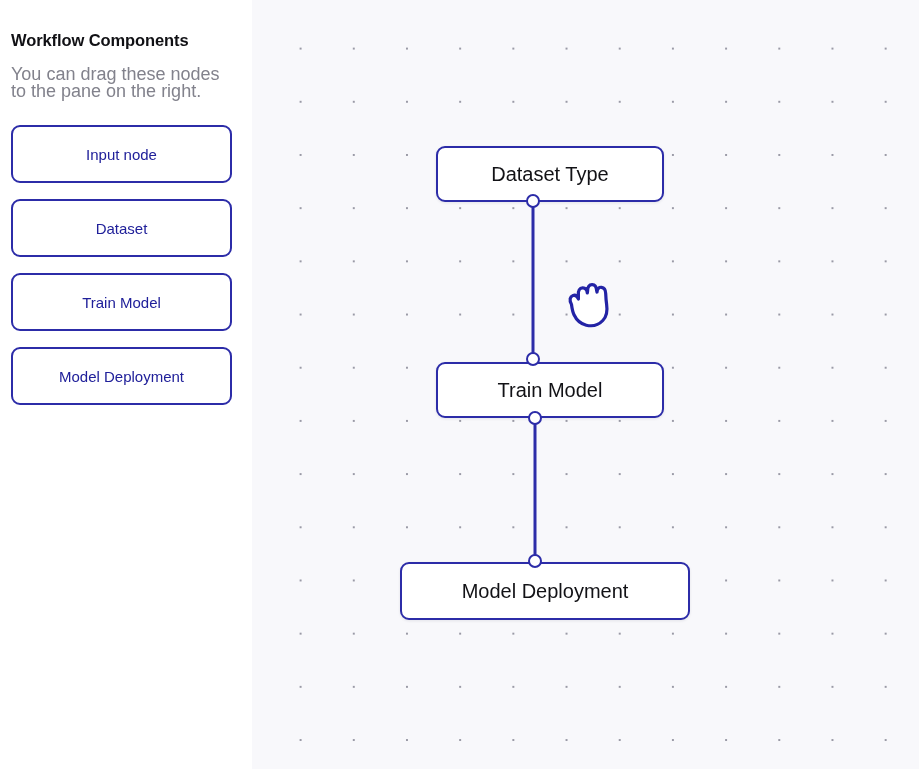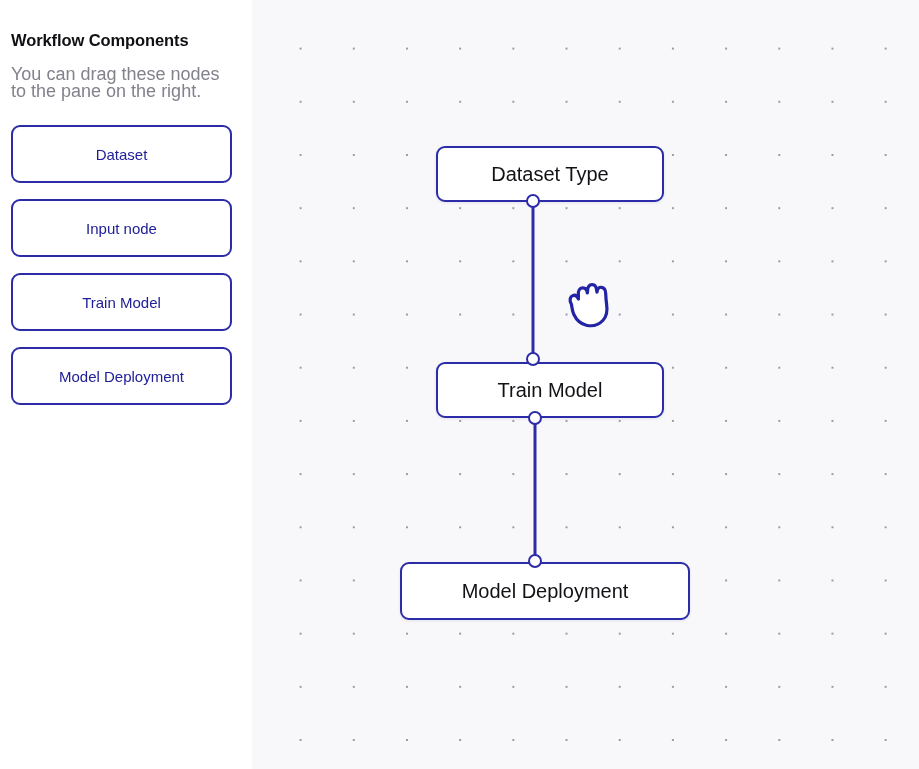--- a/index.html
+++ b/index.html
@@ -131,22 +131,22 @@
 </head>
 <body>
 
 <div id="app">
 
   <aside id="sidebar">
     <div class="sidebar-title">Workflow Components</div>
     <div class="sidebar-desc">You can drag these nodes to the pane on the right.</div>
 
     <div class="palette">
+      <div class="palette-node">Input node</div>
       <div class="palette-node">Dataset</div>
-      <div class="palette-node">Input node</div>
       <div class="palette-node">Train Model</div>
       <div class="palette-node">Model Deployment</div>
     </div>
   </aside>
 
   <main id="canvas">
 
     <svg id="edges">
       <line id="edge-0" stroke="#2c2ca8" stroke-width="3" x1="281" x2="281" y1="201" y2="359"></line>
       <line id="edge-1" stroke="#2c2ca8" stroke-width="3" x1="283" x2="283" y1="418" y2="561"></line>

